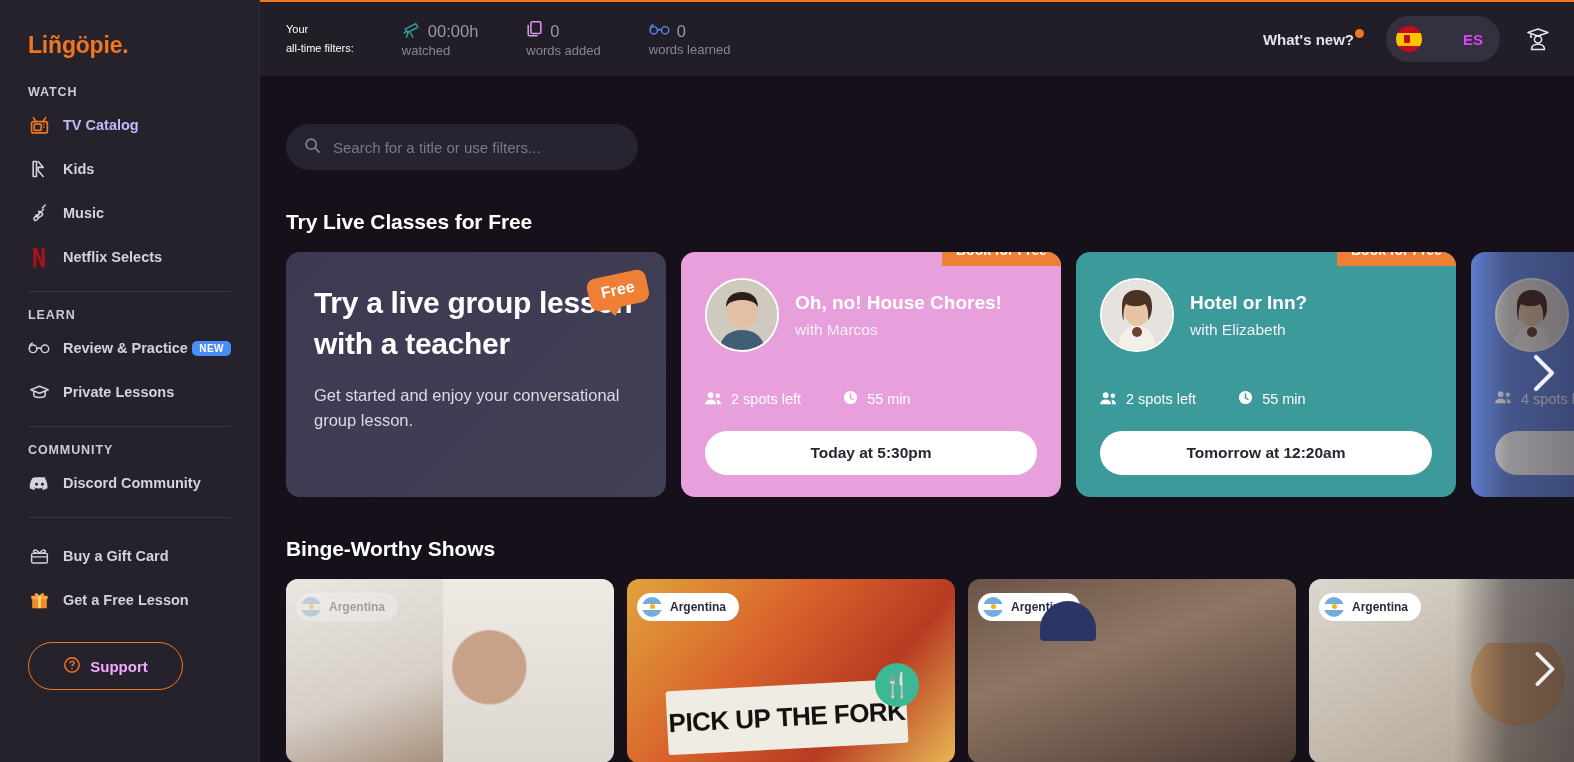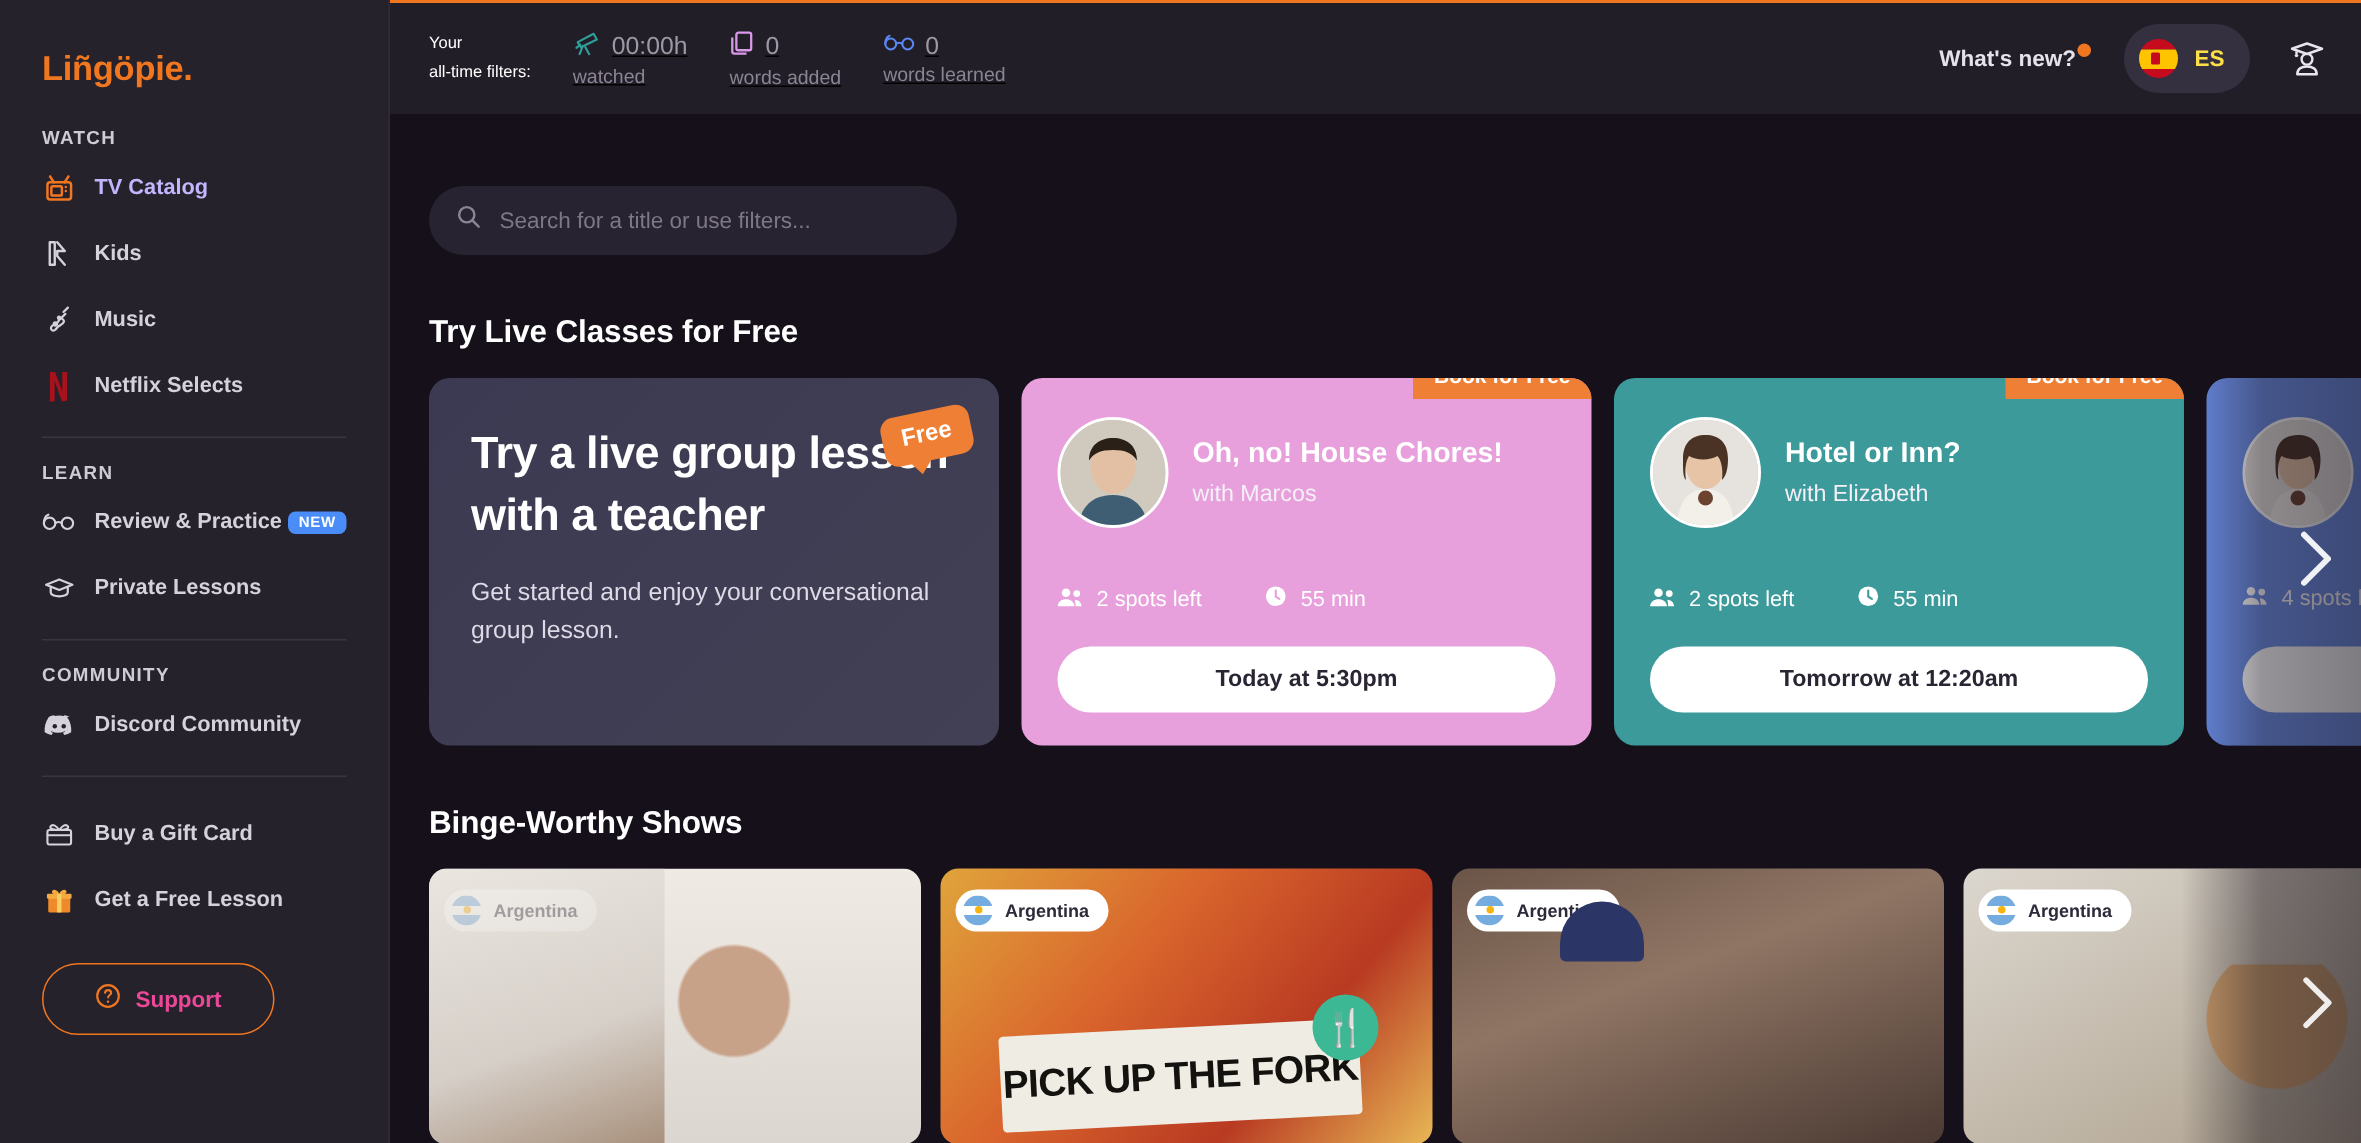--- a/index.html
+++ b/index.html
@@ -41,53 +41,53 @@
   .divider { height: 1px; background: #3a353f; margin: 12px 6px 16px 6px; }
   .badge-new {
     background: #4b8df8; color: #fff; font-size: 10px; font-weight: 700;
     padding: 2px 7px; border-radius: 5px; letter-spacing: 0.5px;
     position: absolute; right: 6px;
   }
   .support-btn {
     margin: 20px 6px 0 6px; height: 48px; width: 155px;
     border: 1.6px solid #f0761f; border-radius: 26px;
     display: flex; align-items: center; justify-content: center; gap: 9px;
-    color: #ec4899; font-size: 15px; font-weight: 700; cursor: pointer;
+    color: #f0abfc; font-size: 15px; font-weight: 700; cursor: pointer;
   }
 
   
   .main { flex: 1; height: 762px; position: relative; overflow: hidden; background: #15101a; }
 
   .topbar {
     height: 76px; background: #221e27;
     display: flex; align-items: center; padding: 0 22px 0 26px;
     border-top: 2px solid #f0761f;
     position: relative;
   }
   .prog-label { color: #fff; font-size: 11px; font-weight: 400; line-height: 19px; }
-  .stat { margin-left: 28px; text-decoration: underline; }
+  .stat { margin-left: 48px; }
   .stat-top { display: flex; align-items: center; gap: 7px; color: #9d97a6; font-size: 16.5px; line-height: 20px; }
   .stat-sub { color: #8b8593; font-size: 13px; margin-top: 1px; }
   .spacer { flex: 1; }
   .whatsnew { color: #e6e2ec; font-size: 15px; font-weight: 600; position: relative; cursor: pointer; padding-right: 4px; }
   .whatsnew .dot {
     position: absolute; right: -6px; top: -2px; width: 9px; height: 9px;
     border-radius: 50%; background: #f0761f;
   }
   .lang-pill {
     margin-left: 28px; height: 46px; padding: 0 17px 0 10px;
     background: #353040; border-radius: 23px;
     display: flex; align-items: center; gap: 11px; cursor: pointer;
   }
   .flag-es { width: 26px; height: 26px; border-radius: 50%; overflow: hidden; flex: 0 0 26px; position: relative; }
   .flag-es .r1, .flag-es .r3 { position:absolute; left:0; right:0; height: 6.5px; background: #c60b1e; }
   .flag-es .r1 { top: 0; } .flag-es .r3 { bottom: 0; }
   .flag-es .r2 { position:absolute; left:0; right:0; top: 6.5px; height: 13px; background: #ffc400; }
   .flag-es .crest { position:absolute; left: 8px; top: 9px; width: 6px; height: 8px; background: #c60b1e; border-radius: 1px; }
-  .lang-code { color: #fde047; font-size: 15px; font-weight: 600; }
+  .lang-code { color: #d946ef; font-size: 15px; font-weight: 600; margin-left: 30px; }
   .profile-ic { margin-left: 24px; cursor: pointer; display:flex; align-items:center; }
 
   .content { padding: 0 0 0 26px; position: relative; height: 686px; }
 
   .search-wrap { padding-top: 48px; }
   .search-box {
     width: 352px; height: 46px; background: #282330; border-radius: 23px;
     display: flex; align-items: center; gap: 12px; padding: 0 18px; cursor: text;
   }
   .search-box input {

